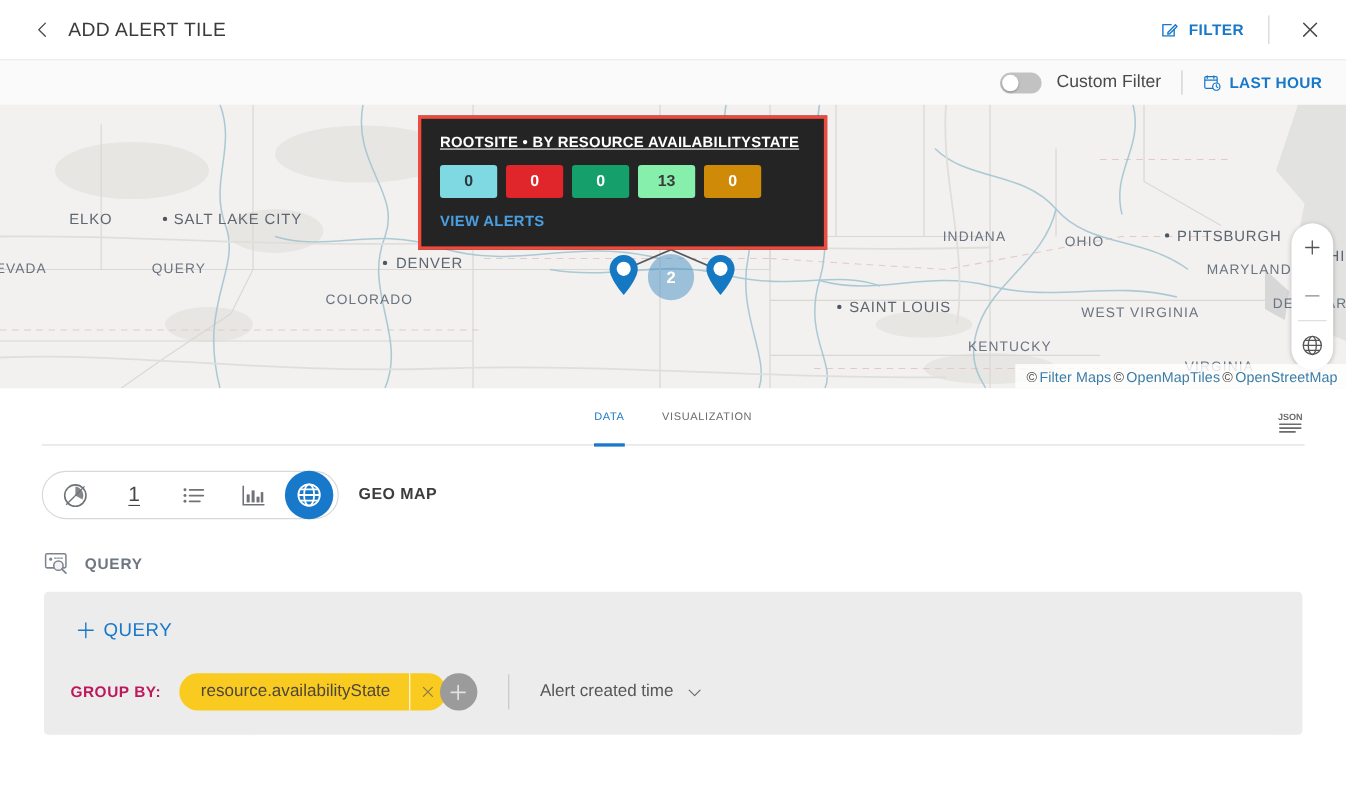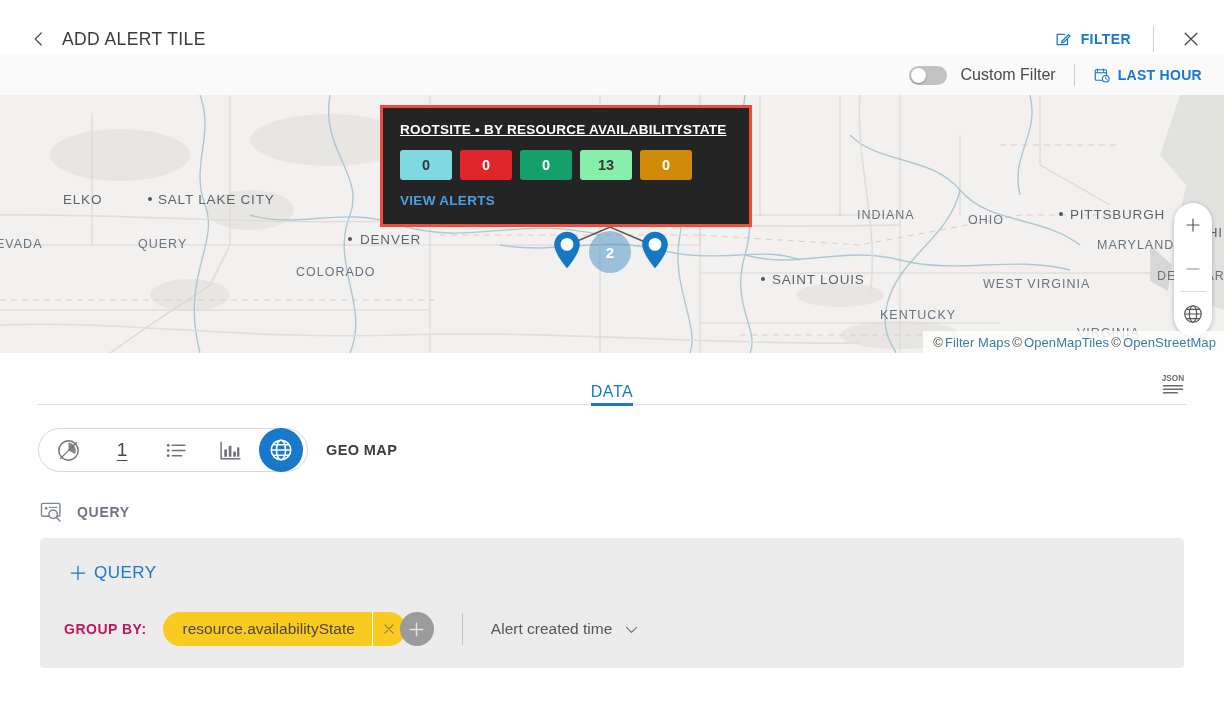--- a/index.html
+++ b/index.html
@@ -7,21 +7,21 @@
   html, body {
     width: 1224px; height: 728px;
     font-family: "Liberation Sans", sans-serif;
     background: #ffffff;
     overflow: hidden;
   }
   #app { position: relative; width: 1224px; height: 728px; background: #fff; }
 
   
   .header {
-    position: absolute; top: 12px; left: 0; width: 1224px; height: 55px;
+    position: absolute; top: 0; left: 0; width: 1224px; height: 55px;
     background: #ffffff; border-bottom: 1px solid #e2e2e2;
     display: flex; align-items: center;
   }
   .back-btn {
     width: 34px; height: 34px; margin-left: 22px;
     display: flex; align-items: center; justify-content: center;
     cursor: pointer;
   }
   .page-title {
     margin-left: 6px; font-size: 17.5px; letter-spacing: .4px;
@@ -136,22 +136,22 @@
   .tabs-wrap {
     position: absolute; top: 353px; left: 0; width: 1224px; height: 52px;
     display: flex; align-items: flex-end; justify-content: center;
   }
   .tabs-line {
     position: absolute; left: 38px; right: 38px; bottom: 0;
     height: 1px; background: #dcdcdc;
   }
   .tabs { display: flex; align-items: flex-end; gap: 34px; position: relative; }
   .tab {
-    font-size: 16px; letter-spacing: .6px; color: #6b6b6b;
-    padding-bottom: 4px; cursor: pointer; position: relative;
+    font-size: 10px; letter-spacing: .6px; color: #6b6b6b;
+    padding-bottom: 20px; cursor: pointer; position: relative;
   }
   .tab.active { color: #1878c9; }
   .tab.active::after {
     content: ""; position: absolute; left: 0; right: 0; bottom: -1px;
     height: 3px; background: #1878c9;
   }
   .json-btn {
     position: absolute; right: 38px; bottom: 8px;
     display: flex; flex-direction: column; align-items: center;
     cursor: pointer;
@@ -429,20 +429,21 @@
         <div class="badge" style="background:#cf8b07;color:#ffffff">0</div>
       </div>
       <div class="view-alerts">VIEW ALERTS</div>
     </div>
   </div>
 
   <div class="tabs-wrap">
     <div class="tabs-line"></div>
     <div class="tabs">
       <div class="tab active">DATA</div>
+      <div class="tab">VISUALIZATION</div>
     </div>
     <div class="json-btn">
       <svg width="26" height="26" viewBox="0 0 30 30">
         <text x="15" y="12" font-size="9.5" font-family="Liberation Sans, sans-serif" font-weight="bold" fill="#6b6b6b" text-anchor="middle">JSON</text>
         <path d="M4 17h22M4 21h22M4 25h16" stroke="#6b6b6b" stroke-width="1.7" stroke-linecap="round"></path>
       </svg>
     </div>
   </div>
 
   <div class="viz-row">

